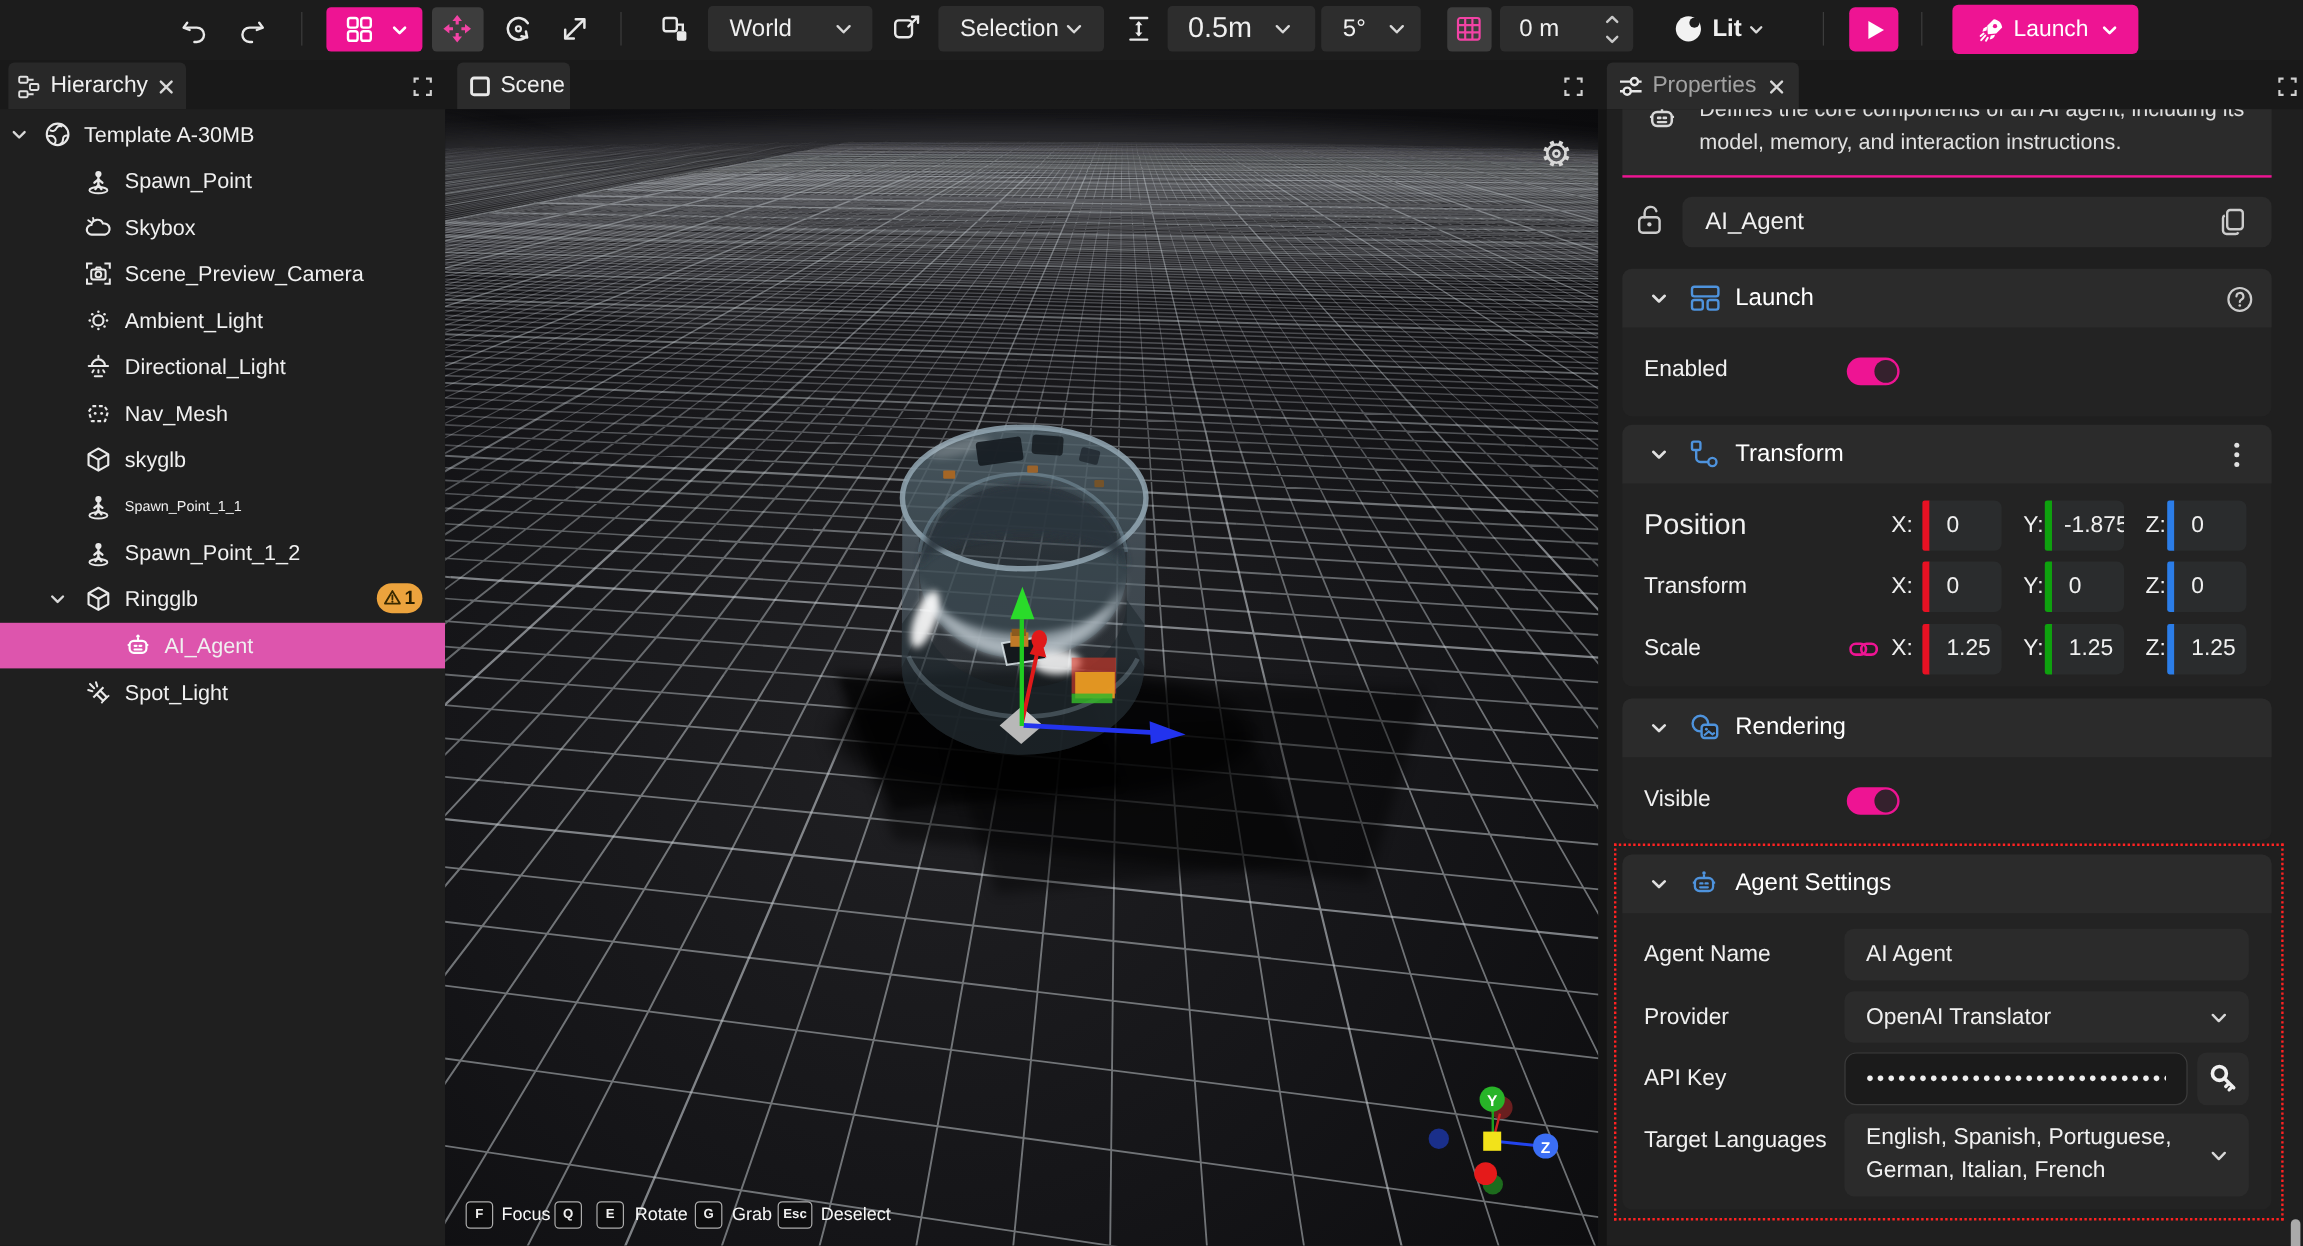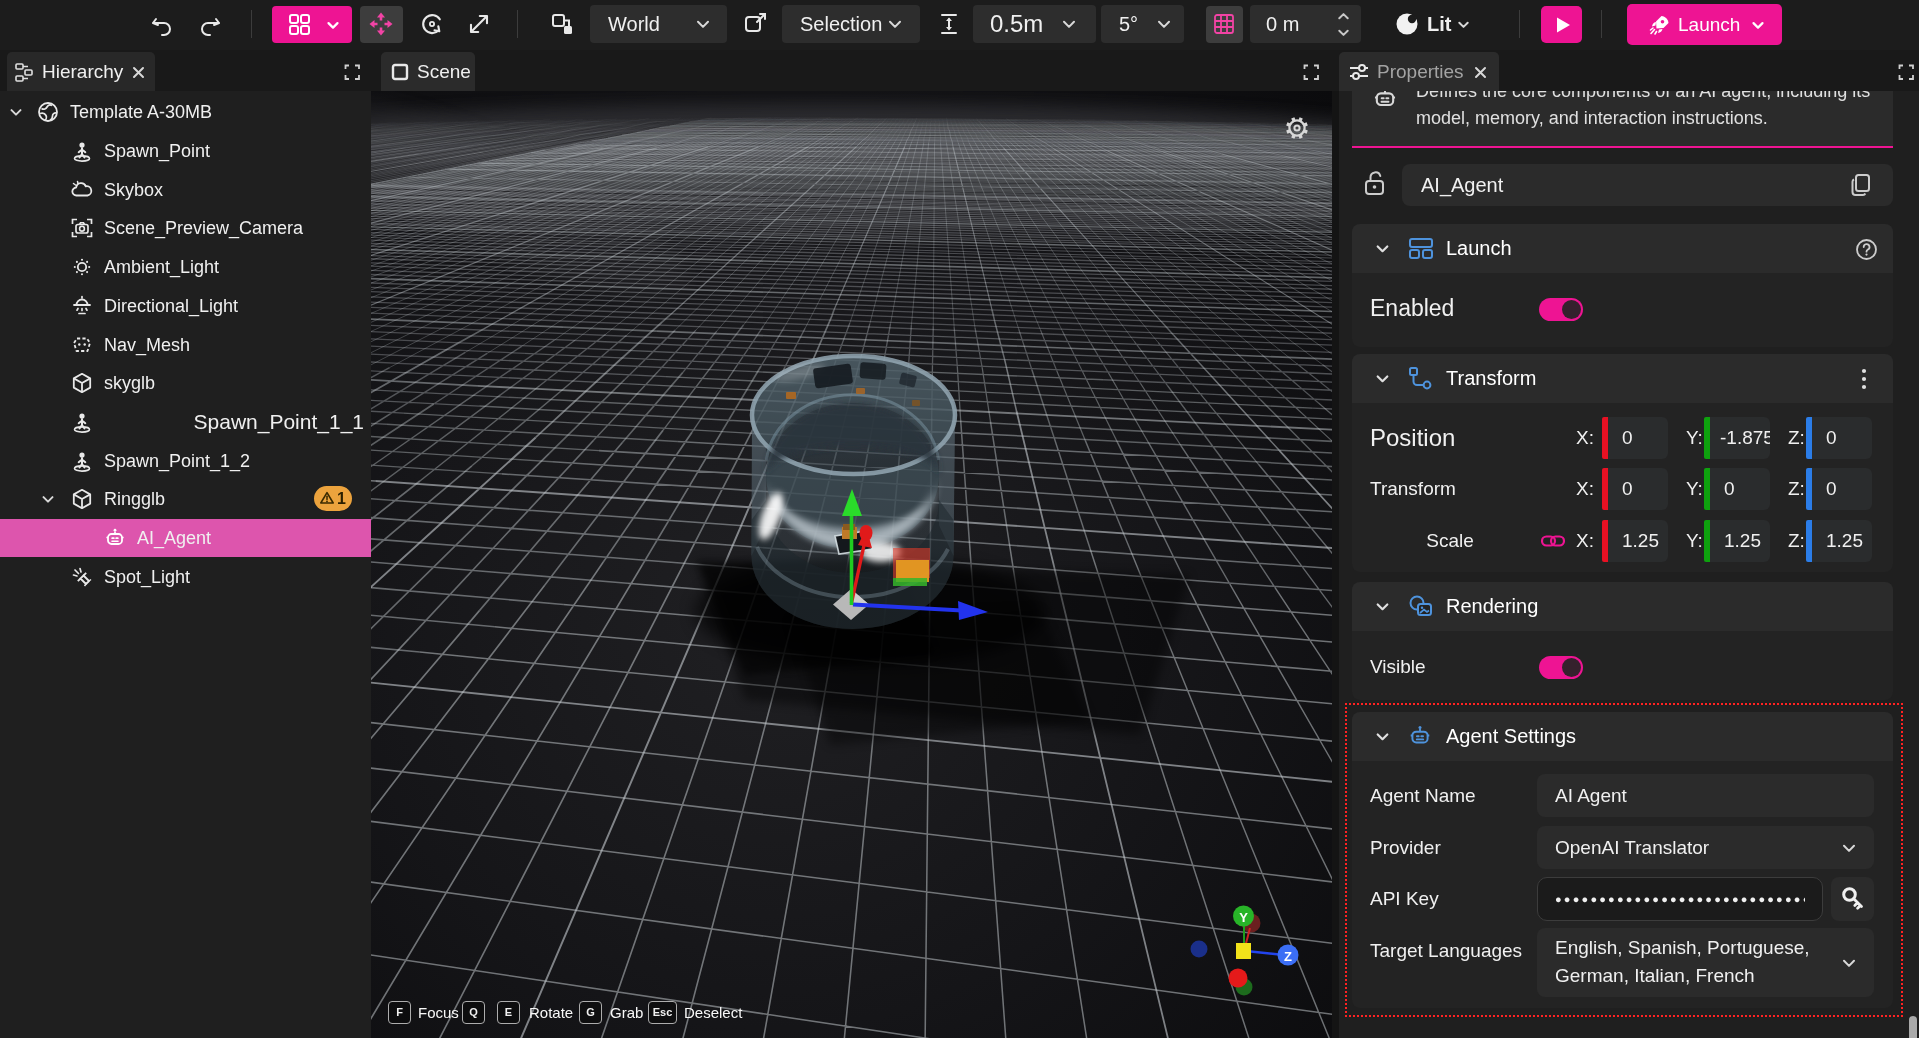--- a/index.html
+++ b/index.html
@@ -214,21 +214,21 @@
         <path d="M12 2.8 L20.2 7.4 V16.6 L12 21.2 L3.8 16.6 V7.4 Z" stroke="#e8e8e8" stroke-width="1.8" fill="none" stroke-linejoin="round"></path>
         <path d="M3.8 7.4 L12 12 L20.2 7.4 M12 12 V21.2" stroke="#e8e8e8" stroke-width="1.8" fill="none" stroke-linejoin="round"></path>
       </g>
     </svg></div>
 <div style="position:absolute;left:104px;top:364px;width:260px;height:38px;font-size:18px;color:#f0f0f0;font-weight:400;text-align:left;line-height:38px;white-space:nowrap;letter-spacing:0;">skyglb</div>
 <div style="position:absolute;left:70px;top:410px;width:24px;height:24px;"><svg width="24" height="24" viewBox="0 0 24 24" style="">
       <circle cx="12" cy="6" r="2.6" fill="#e8e8e8"></circle>
       <path d="M12 9 V15 M12 10.5 L8.7 13.2 M12 10.5 L15.3 13.2 M12 15 L9.5 18.5 M12 15 L14.5 18.5" stroke="#e8e8e8" stroke-width="2" stroke-linecap="round"></path>
       <ellipse cx="12" cy="19.5" rx="7.5" ry="2.6" stroke="#e8e8e8" stroke-width="1.6" fill="none"></ellipse>
     </svg></div>
-<div style="position:absolute;left:104px;top:403px;width:260px;height:38px;font-size:21px;color:#f0f0f0;font-weight:400;text-align:right;line-height:38px;white-space:nowrap;letter-spacing:0;">Spawn_Point_1_1</div>
+<div style="position:absolute;left:104px;top:403px;width:260px;height:38px;font-size:12px;color:#f0f0f0;font-weight:400;text-align:left;line-height:38px;white-space:nowrap;letter-spacing:0;">Spawn_Point_1_1</div>
 <div style="position:absolute;left:70px;top:449px;width:24px;height:24px;"><svg width="24" height="24" viewBox="0 0 24 24" style="">
       <circle cx="12" cy="6" r="2.6" fill="#e8e8e8"></circle>
       <path d="M12 9 V15 M12 10.5 L8.7 13.2 M12 10.5 L15.3 13.2 M12 15 L9.5 18.5 M12 15 L14.5 18.5" stroke="#e8e8e8" stroke-width="2" stroke-linecap="round"></path>
       <ellipse cx="12" cy="19.5" rx="7.5" ry="2.6" stroke="#e8e8e8" stroke-width="1.6" fill="none"></ellipse>
     </svg></div>
 <div style="position:absolute;left:104px;top:442px;width:260px;height:38px;font-size:18px;color:#f0f0f0;font-weight:400;text-align:left;line-height:38px;white-space:nowrap;letter-spacing:0;">Spawn_Point_1_2</div>
 <div style="position:absolute;left:40px;top:491px;width:16px;height:16px;"><svg width="16" height="16" viewBox="0 0 16 16" style="">
       <path d="M3.5 6.1 L8.0 10.6 L12.5 6.1" stroke="#d8d8d8" stroke-width="2.0" fill="none" stroke-linecap="round" stroke-linejoin="round"></path>
     </svg></div>
 <div style="position:absolute;left:70px;top:487px;width:24px;height:24px;"><svg width="24" height="24" viewBox="0 0 24 24" style="">
@@ -477,21 +477,21 @@
       <rect x="3" y="4" width="22" height="8" rx="2" stroke="#4e93dd" stroke-width="2" fill="none"></rect>
       <rect x="3" y="15" width="9" height="8" rx="2" stroke="#4e93dd" stroke-width="2" fill="none"></rect>
       <rect x="16" y="15" width="9" height="8" rx="2" stroke="#4e93dd" stroke-width="2" fill="none"></rect>
     </svg></div>
 <div style="position:absolute;left:1446px;top:224px;width:300px;height:49px;font-size:20px;color:#ffffff;font-weight:400;text-align:left;line-height:49px;white-space:nowrap;letter-spacing:0;">Launch</div>
 <div style="position:absolute;left:1855px;top:238px;width:23px;height:23px;"><svg width="23" height="23" viewBox="0 0 23 23" style="">
       <circle cx="11.5" cy="11.5" r="9.5" stroke="#cccccc" stroke-width="1.8" fill="none"></circle>
       <path d="M8.7 9 a2.9 2.9 0 1 1 4 2.7 c-0.9 0.4 -1.2 1 -1.2 2" stroke="#cccccc" stroke-width="1.8" fill="none" stroke-linecap="round"></path>
       <circle cx="11.5" cy="16.6" r="1.1" fill="#cccccc"></circle>
     </svg></div>
-<div style="position:absolute;left:1370px;top:289px;width:150px;height:38px;font-size:23px;color:#f0f0f0;font-weight:400;text-align:left;line-height:38px;white-space:nowrap;letter-spacing:0;">Enabled</div>
+<div style="position:absolute;left:1370px;top:289px;width:150px;height:38px;font-size:19px;color:#f0f0f0;font-weight:400;text-align:left;line-height:38px;white-space:nowrap;letter-spacing:0;">Enabled</div>
 <div style="position:absolute;left:1539px;top:298px;width:44px;height:23px;background:#ee1493;border-radius:12px;"></div>
 <div style="position:absolute;left:1562px;top:300px;width:19px;height:19px;background:#35212d;border-radius:50%;"></div>
 <div style="position:absolute;left:1352px;top:354px;width:541px;height:218px;background:#232323;border-radius:8px;"></div>
 <div style="position:absolute;left:1352px;top:354px;width:541px;height:49px;background:#2b2b2b;border-radius:8px 8px 0 0;"></div>
 <div style="position:absolute;left:1374px;top:370px;width:17px;height:16px;"><svg width="17" height="17" viewBox="0 0 17 17" style="">
       <path d="M3.7 6.5 L8.5 11.2 L13.3 6.5" stroke="#e0e0e0" stroke-width="2.2" fill="none" stroke-linecap="round" stroke-linejoin="round"></path>
     </svg></div>
 <div style="position:absolute;left:1407px;top:365px;width:28px;height:26px;"><svg width="26" height="26" viewBox="0 0 26 26" style="">
       <rect x="3" y="3" width="7" height="7" rx="1.5" stroke="#4e93dd" stroke-width="2" fill="none"></rect>
       <circle cx="20" cy="20" r="3.4" stroke="#4e93dd" stroke-width="2" fill="none"></circle>
@@ -528,21 +528,21 @@
 <div style="position:absolute;left:1686px;top:468px;width:26px;height:42px;font-size:19px;color:#f0f0f0;font-weight:400;text-align:left;line-height:42px;white-space:nowrap;letter-spacing:0;">Y:</div>
 <div style="position:absolute;left:1704px;top:468px;width:6px;height:42px;background:#0ea10e;border-radius:2px 0 0 2px;"></div>
 <div style="position:absolute;left:1710px;top:468px;width:60px;height:42px;background:#2a2c2d;border-radius:0 6px 6px 0;overflow:hidden;">
     <div style="position:absolute;left:14px;top:0;width:80px;height:42px;line-height:42px;font-size:19px;color:#f0f0f0;white-space:nowrap;">0</div>
   </div>
 <div style="position:absolute;left:1788px;top:468px;width:26px;height:42px;font-size:19px;color:#f0f0f0;font-weight:400;text-align:left;line-height:42px;white-space:nowrap;letter-spacing:0;">Z:</div>
 <div style="position:absolute;left:1806px;top:468px;width:6px;height:42px;background:#2b7de8;border-radius:2px 0 0 2px;"></div>
 <div style="position:absolute;left:1812px;top:468px;width:60px;height:42px;background:#2a2c2d;border-radius:0 6px 6px 0;overflow:hidden;">
     <div style="position:absolute;left:14px;top:0;width:80px;height:42px;line-height:42px;font-size:19px;color:#f0f0f0;white-space:nowrap;">0</div>
   </div>
-<div style="position:absolute;left:1370px;top:520px;width:160px;height:42px;font-size:19px;color:#f0f0f0;font-weight:400;text-align:center;line-height:42px;white-space:nowrap;letter-spacing:0;">Scale</div>
+<div style="position:absolute;left:1370px;top:520px;width:160px;height:42px;font-size:19px;color:#f0f0f0;font-weight:400;text-align:left;line-height:42px;white-space:nowrap;letter-spacing:0;">Scale</div>
 <div style="position:absolute;left:1541px;top:533px;width:24px;height:16px;"><svg width="24" height="16" viewBox="0 0 24 16" style="">
       <rect x="1" y="3.5" width="13" height="9" rx="4.5" stroke="#ee1493" stroke-width="2.2" fill="none"></rect>
       <rect x="10" y="3.5" width="13" height="9" rx="4.5" stroke="#ee1493" stroke-width="2.2" fill="none"></rect>
     </svg></div>
 <div style="position:absolute;left:1576px;top:520px;width:26px;height:42px;font-size:19px;color:#f0f0f0;font-weight:400;text-align:left;line-height:42px;white-space:nowrap;letter-spacing:0;">X:</div>
 <div style="position:absolute;left:1602px;top:520px;width:6px;height:42px;background:#e81123;border-radius:2px 0 0 2px;"></div>
 <div style="position:absolute;left:1608px;top:520px;width:60px;height:42px;background:#2a2c2d;border-radius:0 6px 6px 0;overflow:hidden;">
     <div style="position:absolute;left:14px;top:0;width:80px;height:42px;line-height:42px;font-size:19px;color:#f0f0f0;white-space:nowrap;">1.25</div>
   </div>
 <div style="position:absolute;left:1686px;top:520px;width:26px;height:42px;font-size:19px;color:#f0f0f0;font-weight:400;text-align:left;line-height:42px;white-space:nowrap;letter-spacing:0;">Y:</div>

